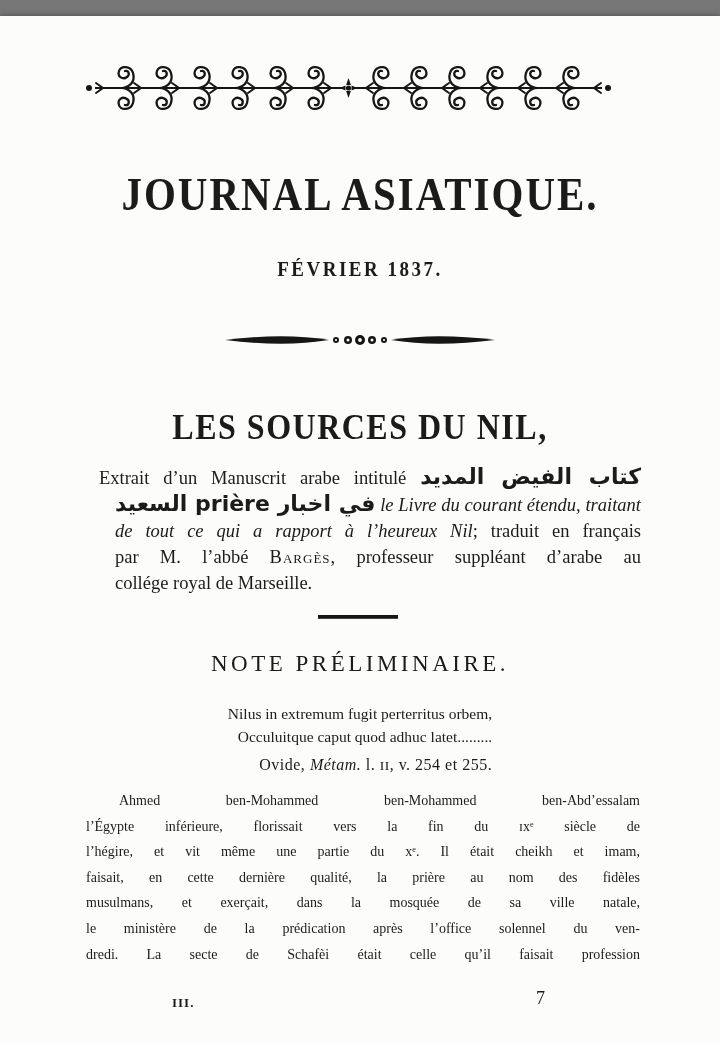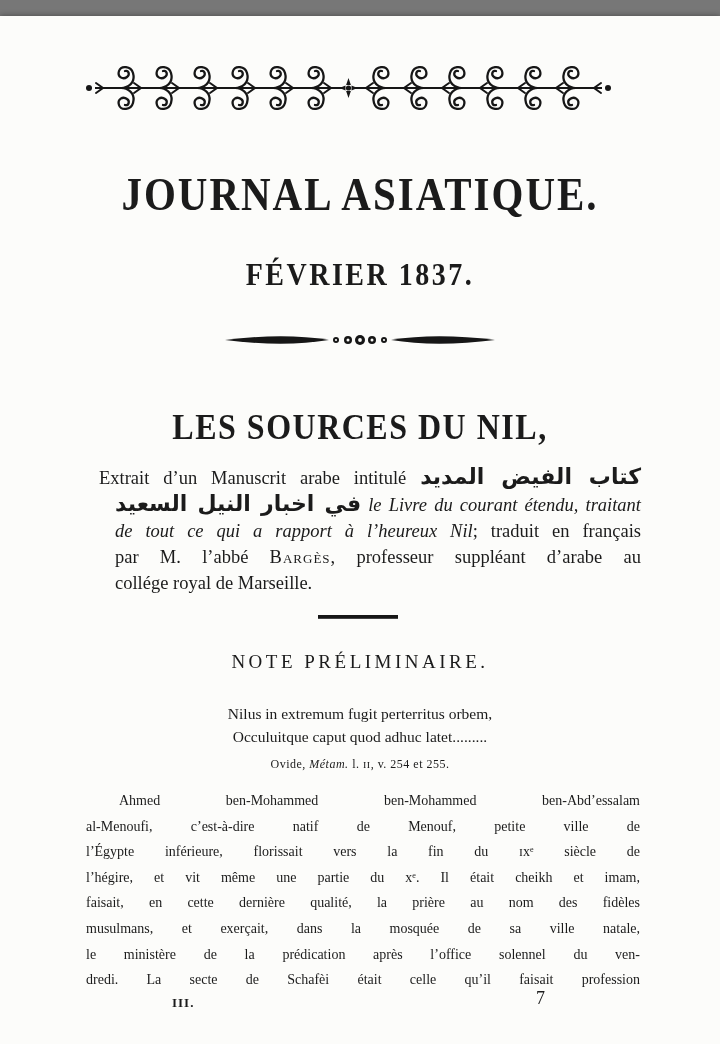--- a/index.html
+++ b/index.html
@@ -12,21 +12,21 @@
     color:#1b1b1b;
     font-family:"Liberation Serif","DejaVu Serif",serif;
     overflow:hidden;
     box-shadow:0 0 6px rgba(0,0,0,.4);
   }
   .abs{position:absolute;}
   .center{left:0;right:0;text-align:center;}
   .stretch{display:inline-block;transform:scaleY(1.15);transform-origin:center top;}
 
   .journal-title{top:150px;font-weight:bold;font-size:41px;letter-spacing:2px;white-space:nowrap;}
-  .issue-date{top:240px;font-weight:bold;font-size:28px;letter-spacing:2.5px;white-space:nowrap;}
+  .issue-date{top:240px;font-weight:bold;font-size:19px;letter-spacing:2.5px;white-space:nowrap;}
   .article-title{top:390px;font-weight:bold;font-size:32px;letter-spacing:1.5px;white-space:nowrap;}
 
   .ornament{top:46px;left:85px;}
   .divider{top:314px;left:225px;}
 
   .abstract{
     top:448px;left:115px;width:526px;
     font-size:18.5px;line-height:26px;
   }
   .abstract .aline{text-align:justify;text-align-last:justify;}
@@ -35,25 +35,25 @@
   .it{font-style:italic;}
   .sc{font-variant:small-caps;letter-spacing:1px;}
   .ar{
     font-family:"DejaVu Sans",sans-serif;
     font-weight:bold;font-size:22px;
     direction:rtl;unicode-bidi:isolate;
   }
 
   .rule{top:599px;left:318px;width:80px;height:3px;background:#161616;border-bottom:1px solid #444;}
 
-  .section-heading{top:635px;font-size:19px;letter-spacing:3.5px;white-space:nowrap;}
+  .section-heading{top:635px;font-size:23px;letter-spacing:3.5px;white-space:nowrap;}
 
   .epigraph{top:686px;left:0;right:0;text-align:center;}
-  .epigraph .verses{display:inline-block;text-align:center;font-size:15.5px;line-height:23px;}
-  .epigraph .attribution{font-size:12px;margin-top:5px;letter-spacing:.5px;}
+  .epigraph .verses{display:inline-block;text-align:right;font-size:15.5px;line-height:23px;}
+  .epigraph .attribution{font-size:16px;margin-top:5px;letter-spacing:.5px;}
 
   .body-par{
     top:772px;left:86px;width:554px;
     font-size:14px;line-height:25.6px;
   }
   .body-par .bline{text-align:justify;text-align-last:justify;}
   .body-par .bline.first{text-indent:33px;text-align-last:justify;}
 
   .signature{top:979px;left:172px;font-size:13px;letter-spacing:1px;font-weight:bold;}
   .page-number{top:972px;left:536px;font-size:18px;}
@@ -128,21 +128,21 @@
 
   <div class="abs center article-title">
     <span class="stretch">LES SOURCES DU NIL,</span>
   </div>
 
   <div class="abs abstract">
     <div class="aline first">
       <span>Extrait d’un Manuscrit arabe intitulé </span><span class="ar" lang="ar">كتاب الفيض المديد</span>
     </div>
     <div class="aline">
-      <span class="ar" lang="ar">في اخبار النيل السعيد</span><span class="it"> le Livre du courant étendu, traitant</span>
+      <span class="ar" lang="ar">في اخبار prière السعيد</span><span class="it"> le Livre du courant étendu, traitant</span>
     </div>
     <div class="aline">
       <span class="it">de tout ce qui a rapport à l’heureux Nil</span><span>; traduit en français</span>
     </div>
     <div class="aline">
       <span>par M. l’abbé </span><span class="sc">Bargès</span><span>, professeur suppléant d’arabe au</span>
     </div>
     <div class="aline last">
       <span>collége royal de Marseille.</span>
     </div>
@@ -157,21 +157,20 @@
   <div class="abs epigraph">
     <div class="verses">
       <div>Nilus in extremum fugit perterritus orbem,</div>
       <div>Occuluitque caput quod adhuc latet.........</div>
       <div class="attribution"><span>Ovide, </span><span class="it">Métam.</span><span> l. ɪɪ, v. 254 et 255.</span></div>
     </div>
   </div>
 
   <div class="abs body-par">
     <div class="bline first">Ahmed ben-Mohammed ben-Mohammed ben-Abd’essalam</div>
-    <div class="bline">al-Menoufi, c’est-à-dire natif de Menouf, petite ville de</div>
     <div class="bline">l’Égypte inférieure, florissait vers la fin du ɪxᵉ siècle de</div>
     <div class="bline">l’hégire, et vit même une partie du xᵉ. Il était cheikh et imam,</div>
     <div class="bline">faisait, en cette dernière qualité, la prière au nom des fidèles</div>
     <div class="bline">musulmans, et exerçait, dans la mosquée de sa ville natale,</div>
     <div class="bline">le ministère de la prédication après l’office solennel du ven-</div>
     <div class="bline">dredi. La secte de Schafèi était celle qu’il faisait profession</div>
   </div>
 
   <div class="abs signature">III.</div>
   <div class="abs page-number">7</div>

